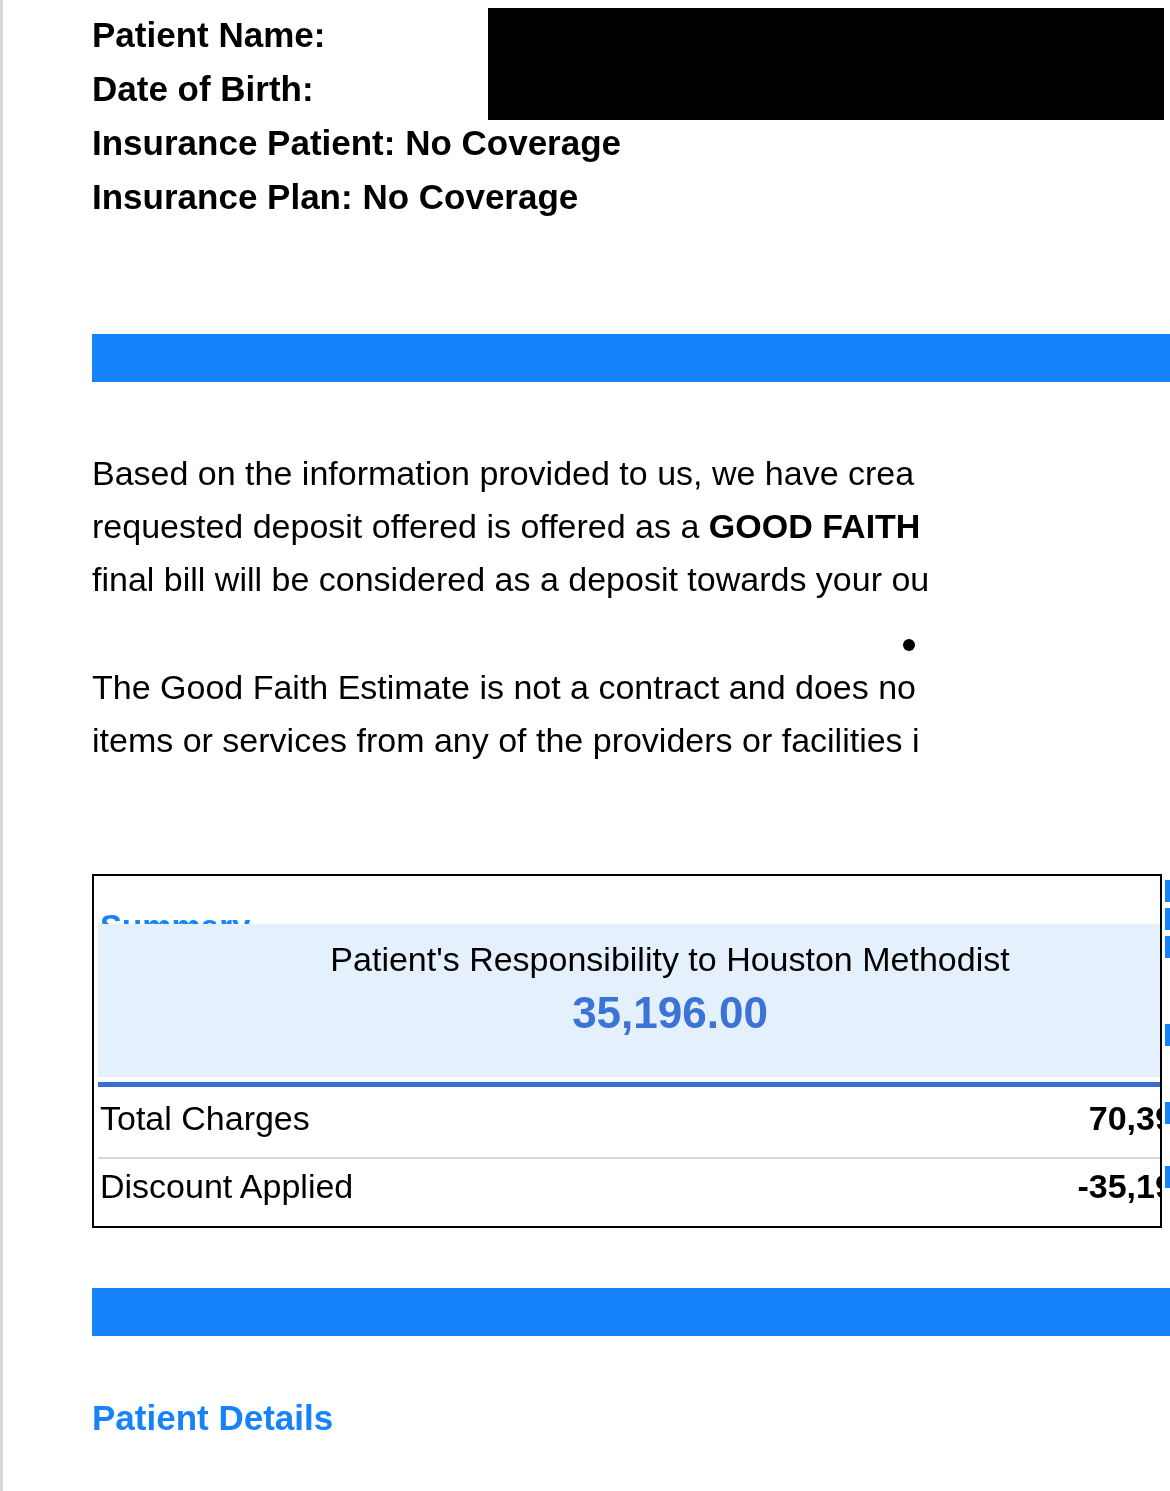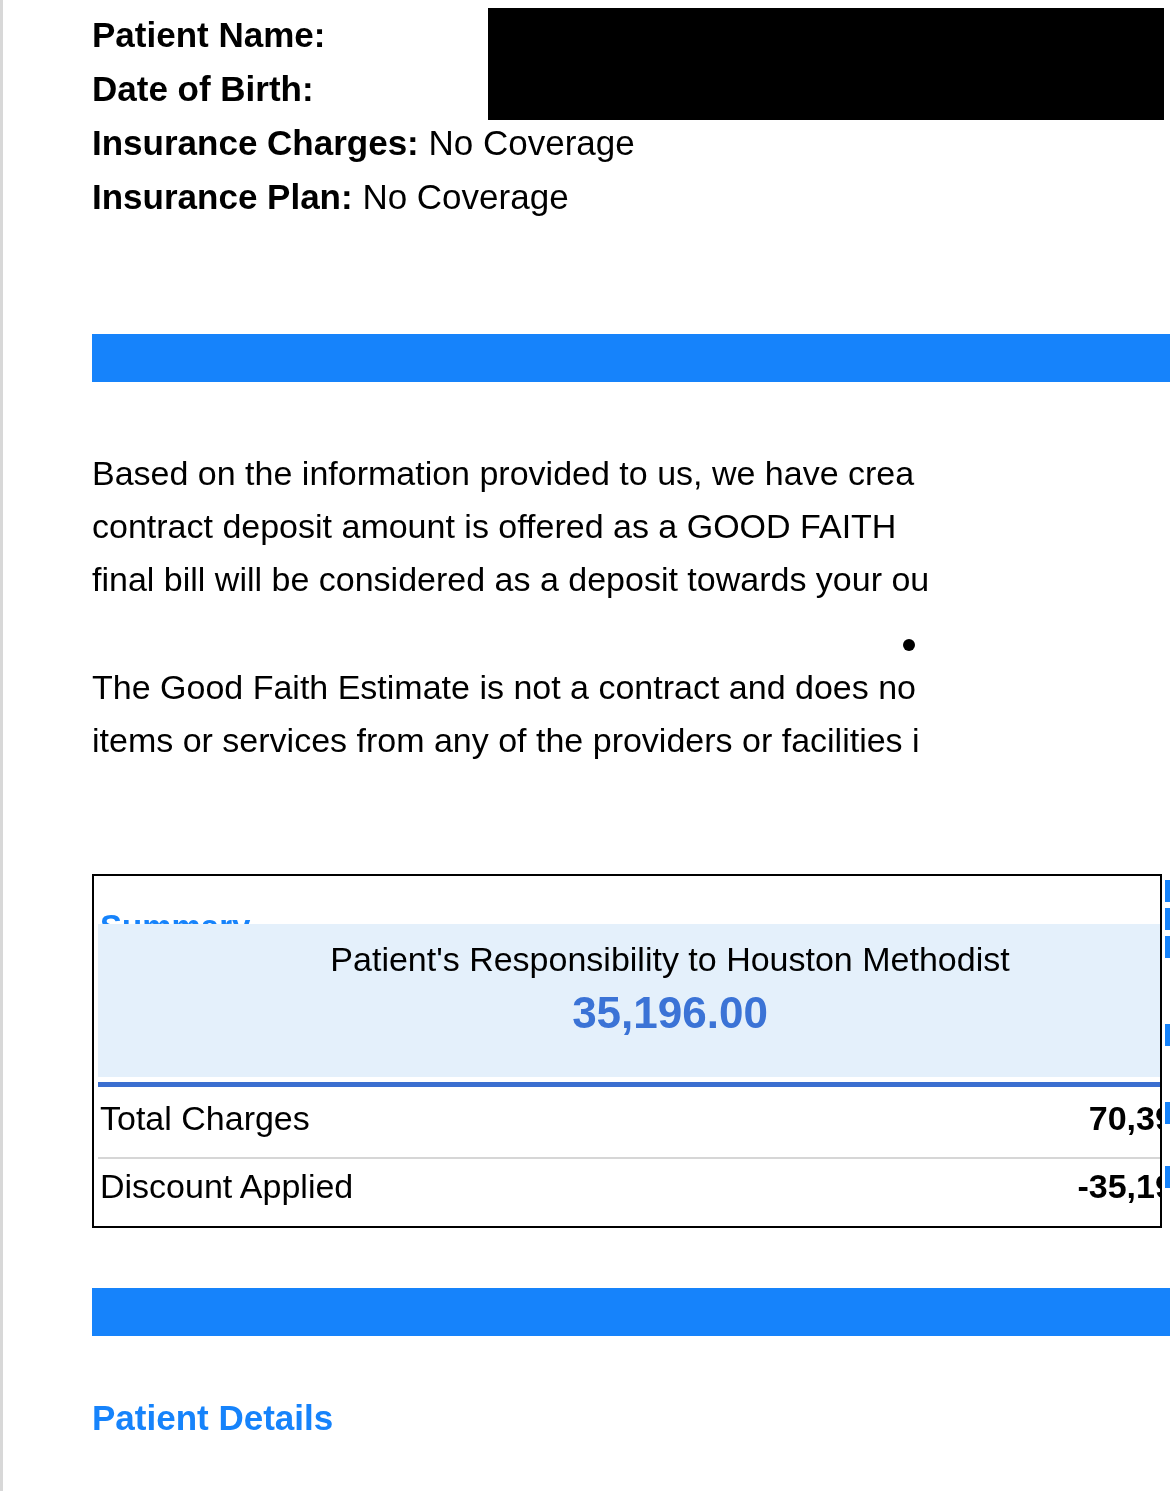--- a/index.html
+++ b/index.html
@@ -44,21 +44,21 @@
   }
   .hdr-line {
     font-size: 35px;
     line-height: 54px;
     white-space: nowrap;
   }
   .hdr-label {
     font-weight: bold;
   }
   .hdr-value {
-    font-weight: normal;
+    font-weight: bold;
   }
   .redaction {
     position: absolute;
     left: 396px;
     top: 0px;
     width: 676px;
     height: 112px;
     background: #000000;
   }
 
@@ -76,21 +76,21 @@
   
   .para {
     position: absolute;
     left: 92px;
     width: 1120px;
     font-size: 34px;
     line-height: 53px;
   }
   .para.p1 { top: 447px; }
   .para.p2 { top: 661px; }
-  .para b { font-weight: normal; margin-top: 41px; }
+  .para b { font-weight: bold; margin-top: 41px; }
 
   .stray-dot {
     position: absolute;
     left: 903px;
     top: 639px;
     width: 12px;
     height: 12px;
     border-radius: 50%;
     background: #000000;
   }
@@ -205,35 +205,35 @@
   <div class="header-block">
     <div class="hdr-line">
       <span class="hdr-label">Patient Name:</span>
       <span class="hdr-value"></span>
     </div>
     <div class="hdr-line">
       <span class="hdr-label">Date of Birth:</span>
       <span class="hdr-value"></span>
     </div>
     <div class="hdr-line">
-      <span class="hdr-label">Insurance Charges:</span>
+      <span class="hdr-label">Insurance Patient:</span>
       <span class="hdr-value">No Coverage</span>
     </div>
     <div class="hdr-line">
       <span class="hdr-label">Insurance Plan:</span>
       <span class="hdr-value">No Coverage</span>
     </div>
     <div class="redaction"></div>
   </div>
 
   <div class="blue-bar one"></div>
 
   <div class="para p1">
     <div>Based on the information provided to us, we have crea</div>
-    <div><span>contract deposit amount is offered as a </span><b>GOOD FAITH</b></div>
+    <div><span>requested deposit offered is offered as a </span><b>GOOD FAITH</b></div>
     <div>final bill will be considered as a deposit towards your ou</div>
   </div>
 
   <div class="stray-dot"></div>
 
   <div class="para p2">
     <div>The Good Faith Estimate is not a contract and does no</div>
     <div>items or services from any of the providers or facilities i</div>
   </div>
 

